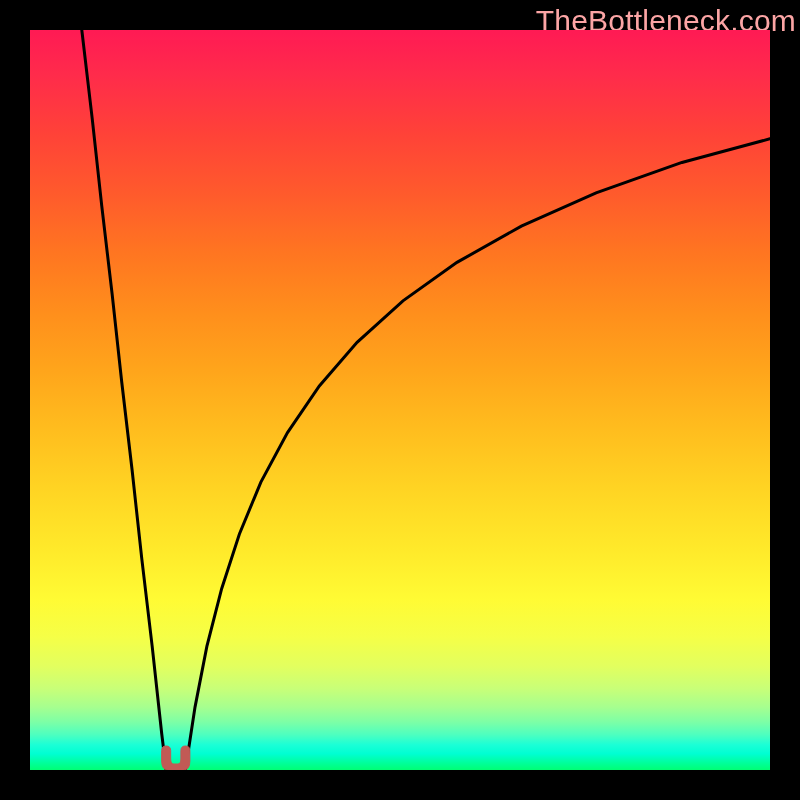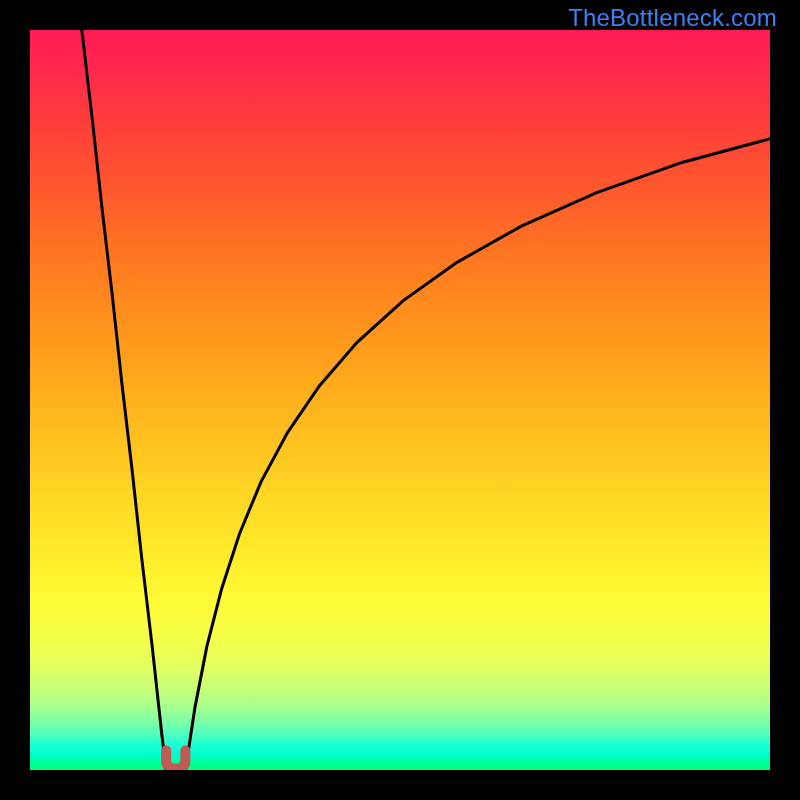--- a/index.html
+++ b/index.html
@@ -56,23 +56,23 @@
   }
   svg.curves {
     position: absolute;
     inset: 0;
     width: 740px;
     height: 740px;
   }
   .watermark {
     position: absolute;
     top: 4px;
-    right: 23px;
-    color: #3b82f6;
-    font-size: 24px;
+    right: 4px;
+    color: #fca5a5;
+    font-size: 30px;
     letter-spacing: 0.2px;
     user-select: none;
   }
 </style>
 </head>
 <body>
 
 <div class="stage">
 
   <div class="watermark">TheBottleneck.com</div>

